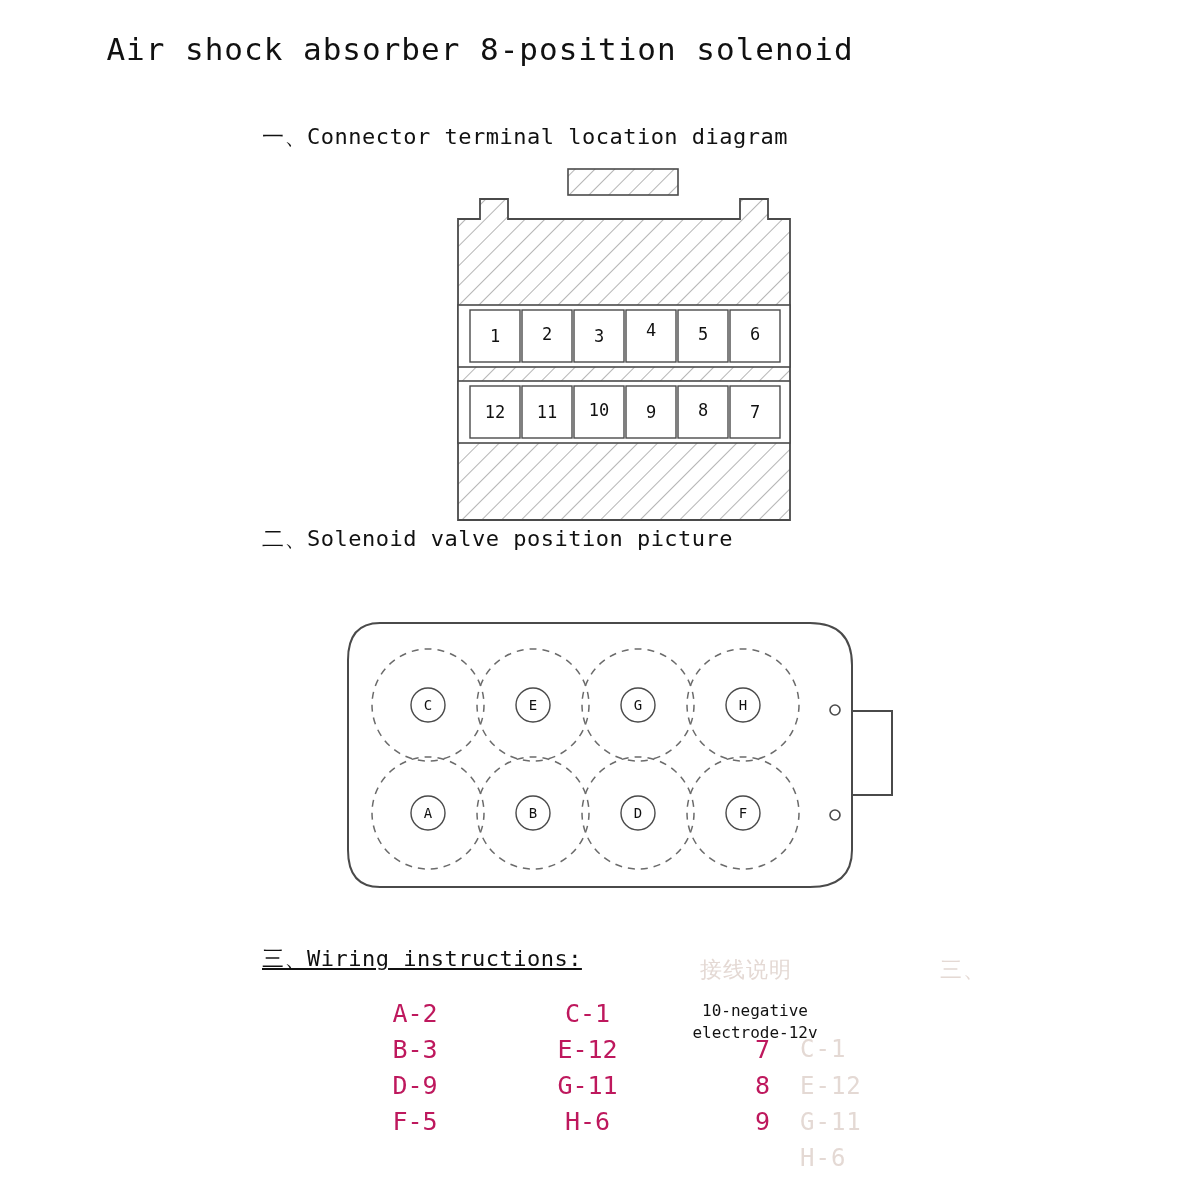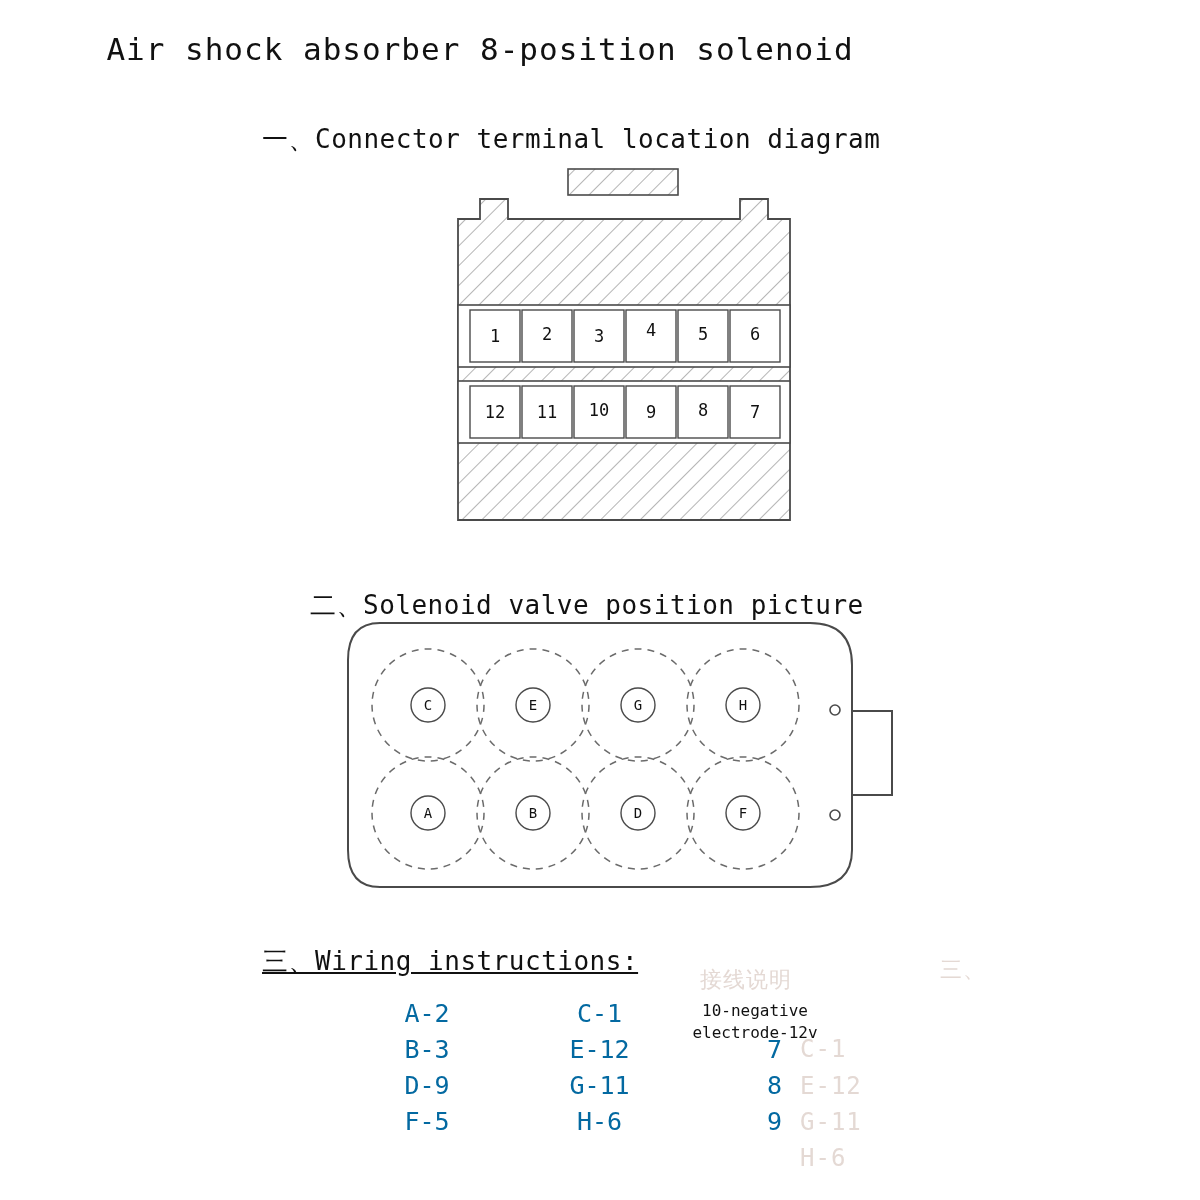--- a/index.html
+++ b/index.html
@@ -25,27 +25,27 @@
     text-align: center;
     font-size: 31px;
     line-height: 42px;
     letter-spacing: 1px;
     color: #111;
   }
   .title .ln2 { display: block; }
 
   .section-head {
     position: absolute;
-    font-size: 26px;
+    font-size: 22px;
     letter-spacing: 0.5px;
     color: #111;
     white-space: nowrap;
   }
   #sec1 { left: 262px; top: 122px; }
-  #sec2 { left: 262px; top: 588px; margin-left: 48px; }
+  #sec2 { left: 262px; top: 524px; }
   #sec3 { left: 262px; top: 944px; text-decoration: underline; }
 
   
   #connector-diagram {
     position: absolute;
     left: 440px;
     top: 165px;
     width: 380px;
     height: 370px;
   }
@@ -55,25 +55,25 @@
     position: absolute;
     left: 340px;
     top: 615px;
     width: 560px;
     height: 285px;
   }
 
   
   #wiring-table {
     position: absolute;
-    left: 342px;
+    left: 330px;
     top: 995px;
     width: 520px;
     font-size: 25px;
-    color: #0369a1;
+    color: #be185d;
   }
   #wiring-table .row {
     display: flex;
     height: 36px;
     align-items: center;
   }
   #wiring-table .c1 { width: 170px; text-align: center; }
   #wiring-table .c2 { width: 175px; text-align: center; }
   #wiring-table .c3 { width: 175px; text-align: center; }
   .neg-note {
@@ -88,21 +88,21 @@
   }
 
   
   .ghost {
     position: absolute;
     color: #e4d9d4;
     font-size: 24px;
     letter-spacing: 1px;
     user-select: none;
   }
-  #ghost1 { left: 700px; top: 955px; font-size: 22px; margin-top: 10px; }
+  #ghost1 { left: 700px; top: 955px; font-size: 22px; }
   #ghost2 { left: 800px; top: 1035px; }
   #ghost3 { left: 800px; top: 1072px; }
   #ghost4 { left: 800px; top: 1108px; }
   #ghost5 { left: 800px; top: 1144px; }
   #ghost6 { left: 940px; top: 955px; font-size: 22px;}
 </style>
 </head>
 <body>
 
 <div class="title">

